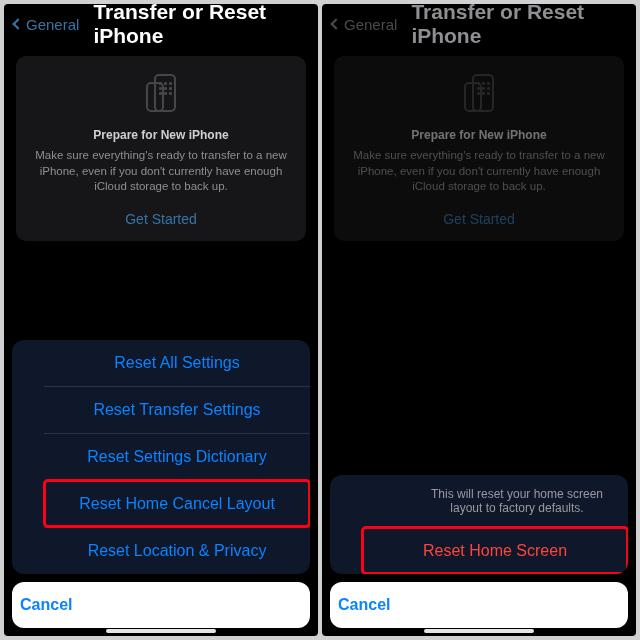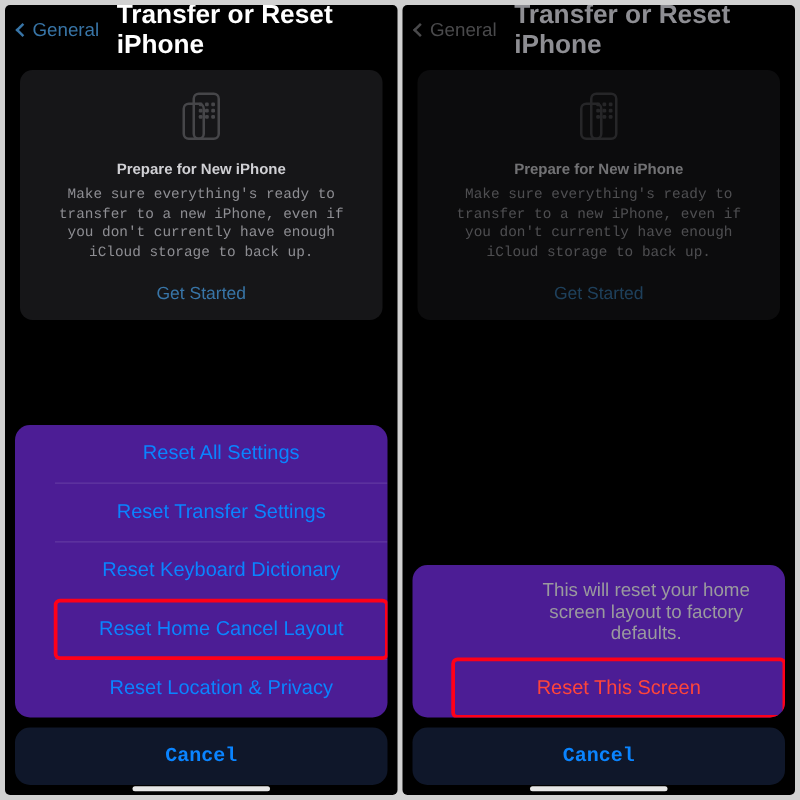--- a/index.html
+++ b/index.html
@@ -115,63 +115,60 @@
     color: #d0d0d4;
     font-weight: 600;
     font-size: 12px;
     margin: 8px 0 6px 0;
   }
   .card-desc {
     color: var(--gray-text);
     font-size: 11.5px;
     line-height: 1.35;
     margin: 0 4px 16px 4px;
-    font-family: Liberation Mono, monospace;
   }
   .card-cta {
     color: var(--dim-blue);
     font-size: 14px;
   }
   
   .sheet {
     position: absolute;
     left: 8px; right: 8px; bottom: 8px;
   }
   .sheet-group {
-    background: #4c1d95;
+    background: #0f172a;
     border-radius: 12px;
     overflow: hidden;
     margin-bottom: 8px;
     padding-left: 32px;
   }
   .sheet-msg {
     color: #9a9a9e;
     text-align: center;
-    font-size: 15px;
+    font-size: 12px;
     padding: 12px 10px;
     margin-left: 44px;
   }
   .sheet-item {
     text-align: center;
     font-size: 16px;
     padding: 14px 8px;
     color: var(--blue);
     border-top: 0.5px solid rgba(255,255,255,0.12);
   }
   .sheet-item:first-child { border-top: none; }
   .sheet-item.destructive { color: var(--red); }
   .sheet-cancel {
-    background: #0f172a;
+    background: #ffffff;
     border-radius: 12px;
-    text-align: center;
     font-size: 16px;
     font-weight: 600;
     padding: 14px 8px;
     color: var(--blue);
-    font-family: Liberation Mono, monospace;
   }
   .hl {
     outline: 3px solid var(--highlight);
     outline-offset: -2px;
     border-radius: 4px;
   }
   
   .home-ind {
     position: absolute;
     bottom: 3px; left: 50%; transform: translateX(-50%);
@@ -216,21 +213,21 @@
         <div class="card-title">Prepare for New iPhone</div>
         <div class="card-desc">Make sure everything's ready to transfer to a new iPhone, even if you don't currently have enough iCloud storage to back up.</div>
         <div class="card-cta">Get Started</div>
       </div>
     </div>
 
     <div class="sheet">
       <div class="sheet-group">
         <div class="sheet-item">Reset All Settings</div>
         <div class="sheet-item">Reset Transfer Settings</div>
-        <div class="sheet-item">Reset Keyboard Dictionary</div>
+        <div class="sheet-item">Reset Settings Dictionary</div>
         <div class="sheet-item hl">Reset Home Cancel Layout</div>
         <div class="sheet-item">Reset Location &amp; Privacy</div>
       </div>
       <div class="sheet-cancel">Cancel</div>
     </div>
     <div class="home-ind"></div>
   </div>
 
   <div class="phone" data-dimmed="true">
     <div class="nav">
@@ -261,20 +258,20 @@
         </div>
         <div class="card-title">Prepare for New iPhone</div>
         <div class="card-desc">Make sure everything's ready to transfer to a new iPhone, even if you don't currently have enough iCloud storage to back up.</div>
         <div class="card-cta">Get Started</div>
       </div>
     </div>
 
     <div class="sheet">
       <div class="sheet-group">
         <div class="sheet-msg">This will reset your home screen layout to factory defaults.</div>
-        <div class="sheet-item destructive hl">Reset This Screen</div>
+        <div class="sheet-item destructive hl">Reset Home Screen</div>
       </div>
       <div class="sheet-cancel">Cancel</div>
     </div>
     <div class="home-ind"></div>
   </div>
 
 </div>
 
 </body></html>

